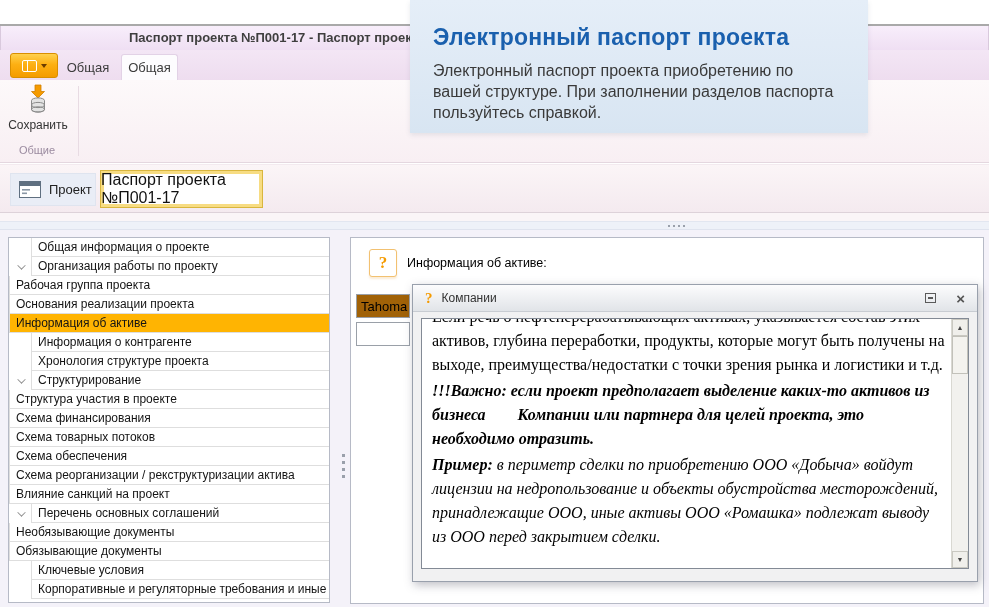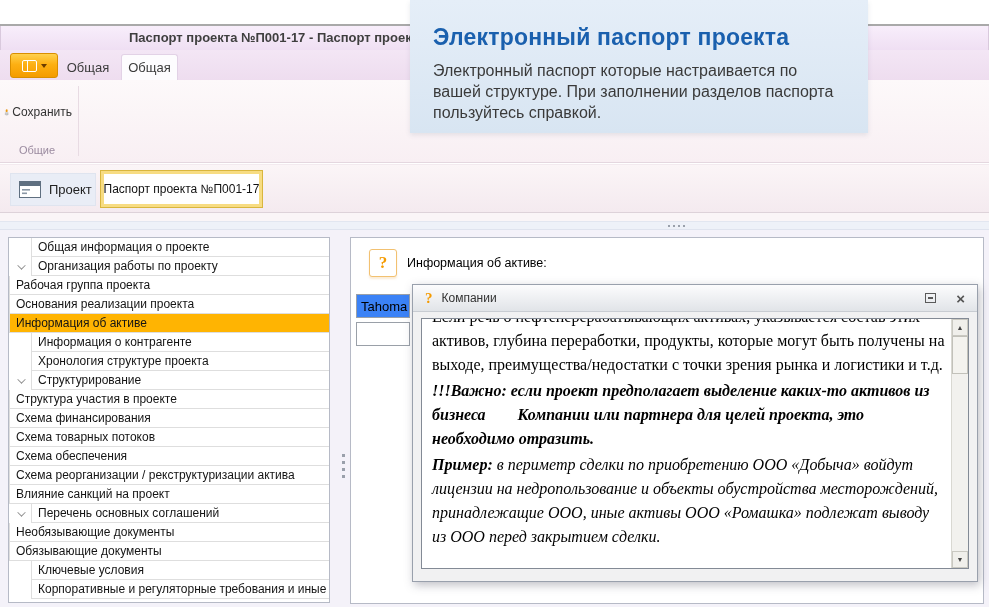--- a/index.html
+++ b/index.html
@@ -21,34 +21,34 @@
   .appicon::after{content:"";position:absolute;left:4px;top:0;width:1px;height:10px;background:#fff}
   .caret{width:0;height:0;border-left:3.5px solid transparent;border-right:3.5px solid transparent;border-top:4px solid #6b3c00}
   .tab{position:absolute;top:4px;height:26px;display:flex;align-items:center;justify-content:center;
     font-size:13px;color:#3c3c3c;cursor:pointer}
   .tab.inactive{left:60px;width:56px}
   .tab.active{left:121px;width:57px;background:#fdfcfe;border:1px solid #e2d2e6;border-bottom:none;border-radius:3px 3px 0 0}
 
   
   .ribbon{position:absolute;left:0;top:80px;width:989px;height:83px;
     background:linear-gradient(#fdf9fa,#f8eff3);border-bottom:1px solid #e4d7df}
-  .savebtn{position:absolute;left:4px;top:4px;width:68px;height:56px;display:flex;
+  .savebtn{position:absolute;left:4px;top:4px;width:68px;height:56px;display:flex;flex-direction:column;
     align-items:center;justify-content:flex-start;gap:3px;cursor:pointer;font-size:12px;color:#333}
   .group-label{position:absolute;left:0;top:64px;width:74px;text-align:center;font-size:11px;color:#9b8ba0}
   .group-sep{position:absolute;left:78px;top:6px;width:1px;height:70px;background:#e8dbe3}
 
   
   .toolbar{position:absolute;left:0;top:164px;width:989px;height:49px;
     background:linear-gradient(#fbf5f7,#f4eaef);border-bottom:1px solid #ddd2d9;border-top:1px solid #f3eaef}
   .project-btn{position:absolute;left:10px;top:8px;width:86px;height:33px;background:#e9edf6;
     border:1px solid #dfe4ef;display:flex;align-items:center;gap:8px;padding-left:8px;
     font-size:13px;color:#222;cursor:pointer}
   .passport-btn{position:absolute;left:100px;top:5px;width:163px;height:38px;background:#fff;
     border:1px solid #d9b63e;box-shadow:inset 0 0 0 3px #f7dc82;
-    display:flex;align-items:center;justify-content:center;font-size:12px;color:#111;cursor:pointer}
+    display:flex;align-items:center;justify-content:center;font-size:16px;color:#111;cursor:pointer}
 
   
   .substrip{position:absolute;left:0;top:213px;width:989px;height:8px;background:#faf5f7}
   .hsplitter{position:absolute;left:0;top:221px;width:989px;height:9px;background:#eef1f8;
     border-top:1px solid #e2e6f0;border-bottom:1px solid #dfe3ee;cursor:row-resize}
   .hdots{position:absolute;left:668px;top:3px;display:flex;gap:3px}
   .hdots i{display:block;width:2px;height:2px;background:#9aa0ab}
 
   
   .content{position:absolute;left:0;top:230px;width:989px;height:377px;background:#f4f2f9}
@@ -69,21 +69,21 @@
   .vsplitter{position:absolute;left:342px;top:224px;display:flex;flex-direction:column;gap:4px;cursor:col-resize}
   .vsplitter i{display:block;width:3px;height:3px;background:#9aa0ab}
 
   .main-panel{position:absolute;left:350px;top:7px;width:634px;height:367px;background:#fff;
     border:1px solid #b6bac6}
   .help-btn{position:absolute;left:18px;top:11px;width:28px;height:28px;background:#fff;
     border:1px solid #f2c171;border-radius:3px;box-shadow:0 2px 2px rgba(240,180,90,.25);
     display:flex;align-items:center;justify-content:center;cursor:pointer;
     color:#f59b00;font-family:"Liberation Serif",serif;font-weight:bold;font-size:17px}
   .section-label{position:absolute;left:56px;top:18px;font-size:12.5px;color:#000}
-  .fontbox{position:absolute;left:5px;top:56px;width:54px;height:24px;background:#3b82f6;
+  .fontbox{position:absolute;left:5px;top:56px;width:54px;height:24px;background:#a16207;
     border:1px solid #9aa0a8;font-size:13px;color:#000;display:flex;align-items:center;
     padding-left:4px;overflow:hidden;white-space:nowrap;cursor:pointer}
   .fontbox2{position:absolute;left:5px;top:84px;width:54px;height:24px;background:#fff;
     border:1px solid #9aa0a8;cursor:pointer}
 
   
   .popup{position:absolute;left:412px;top:284px;width:566px;height:298px;background:#f1f1f2;
     border:1px solid #99a0ac;box-shadow:2px 3px 9px rgba(70,70,90,.35);z-index:40}
   .popup-titlebar{height:27px;background:linear-gradient(#fcfcfd,#e1e4e8);
     border-bottom:1px solid #c8ccd2;display:flex;align-items:center;padding:0 12px;cursor:move}
@@ -294,17 +294,17 @@
         <div class="sb-thumb"></div>
         <div class="sb-btn down">
           <span>▼</span>
         </div>
       </div>
     </div>
   </div>
 
   <div class="callout">
     <div class="callout-title">Электронный паспорт проекта</div>
-    <div class="callout-body">Электронный паспорт которые настраивается по вашей структуре. При заполнении разделов паспорта пользуйтесь справкой.</div>
+    <div class="callout-body">Электронный паспорт проекта приобретению по вашей структуре. При заполнении разделов паспорта пользуйтесь справкой.</div>
   </div>
 
   <div class="bottomstrip"></div>
 </div>
 
 </body></html>

